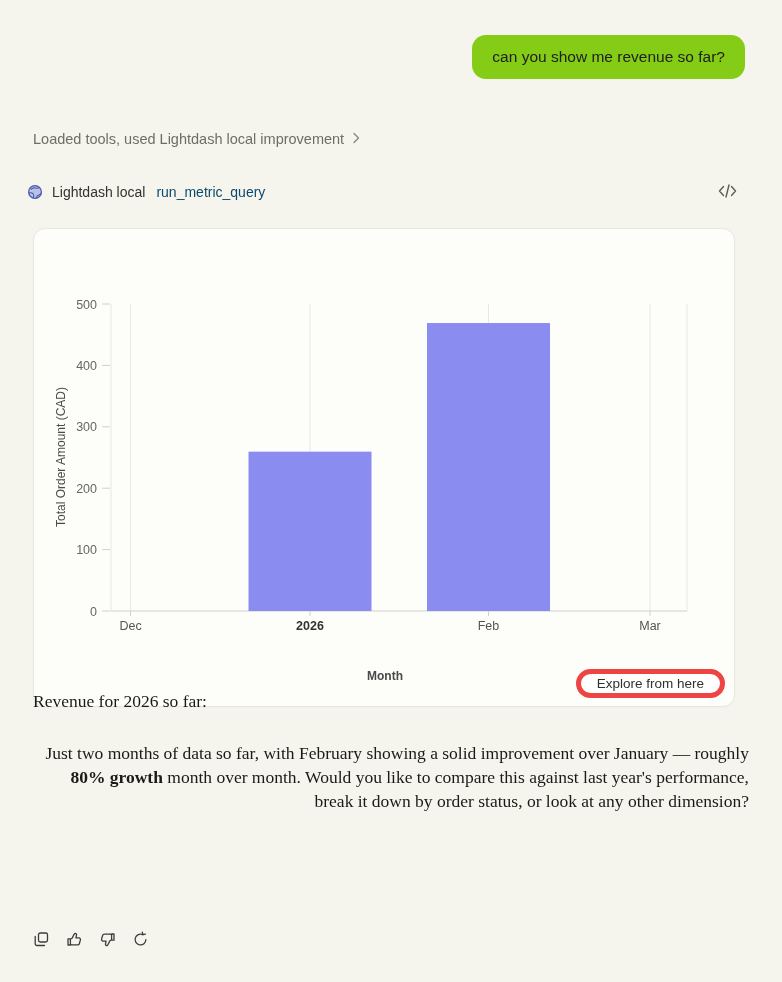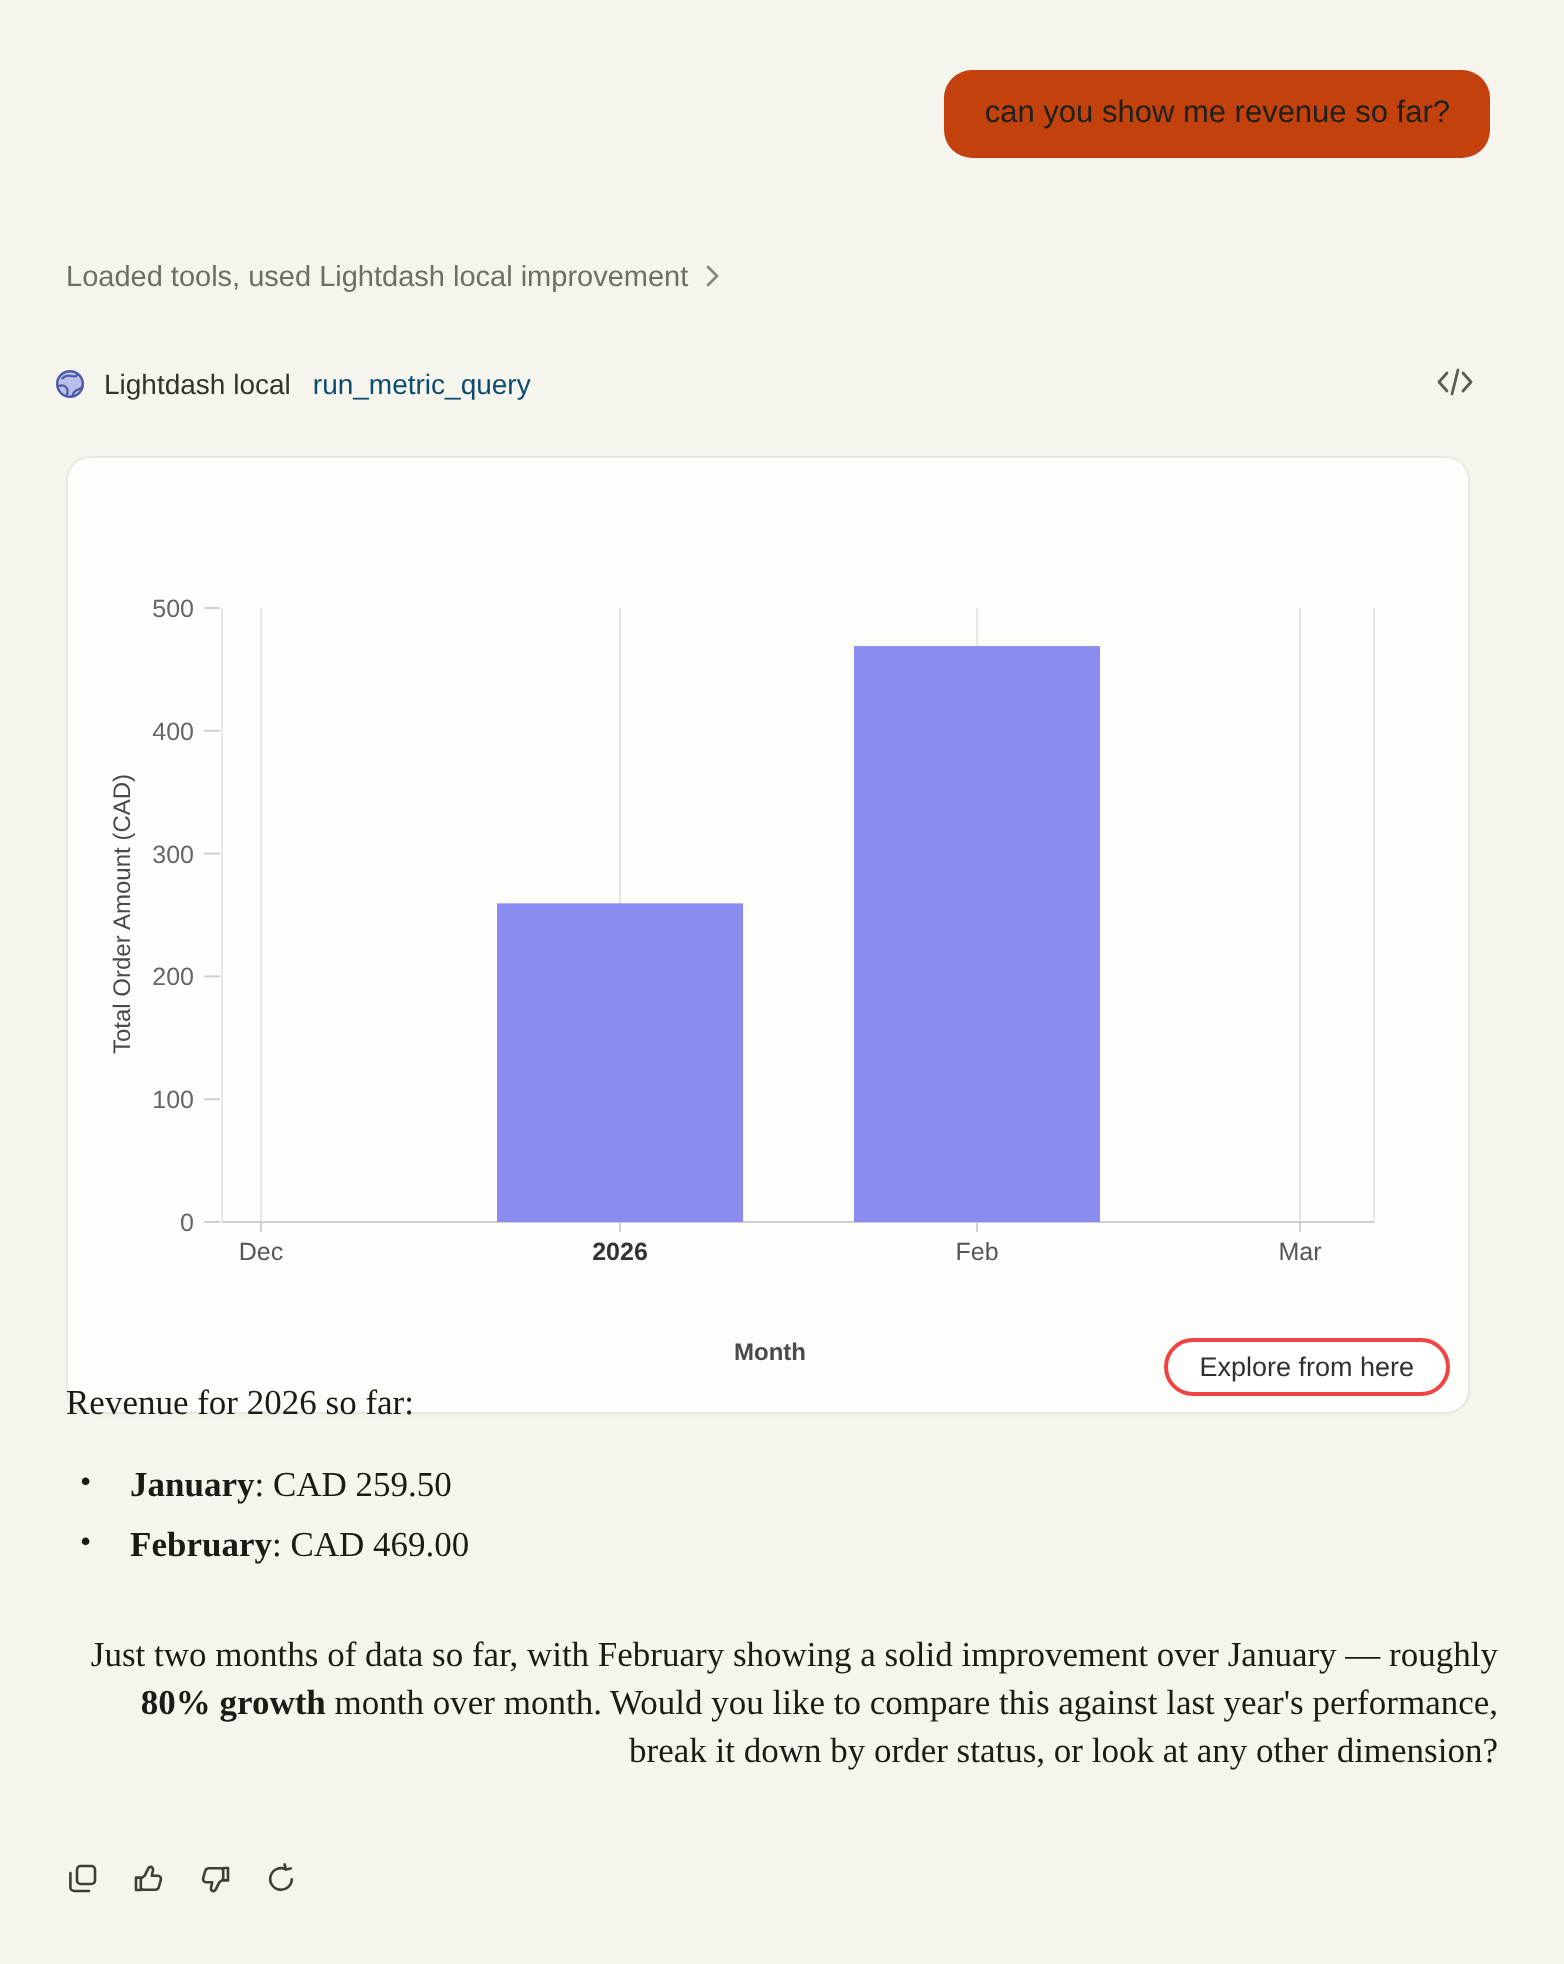--- a/index.html
+++ b/index.html
@@ -9,21 +9,21 @@
     font-family: "Liberation Sans", sans-serif;
     position: relative;
     overflow: hidden;
     color: #2a2a25;
   }
   .abs { position: absolute; }
 
   
   .user-bubble {
     top: 35px; right: 37px;
-    background: #c2410c;
+    background: #84cc16;
     border-radius: 14px;
     padding: 12px 20px;
     font-size: 15.5px;
     color: #21211c;
     line-height: 20px;
   }
 
   
   .tool-status {
     top: 131px; left: 33px;
@@ -58,21 +58,21 @@
     text-align: center;
     font-size: 16.5px; font-weight: 700; color: #404040;
   }
   svg.chart { position: absolute; top: 0; left: 0; }
   svg text { font-family: "Liberation Sans", sans-serif; }
 
   .explore-btn {
     position: absolute; right: 9px; bottom: 8px;
     height: 29px; padding: 0 16px;
     background: #ffffff;
-    border: 2px solid #ef4444;
+    border: 5px solid #ef4444;
     border-radius: 15px;
     font-size: 13.5px; color: #31312c;
     font-family: "Liberation Sans", sans-serif;
     display: flex; align-items: center;
     cursor: pointer;
   }
 
   
   .response {
     top: 689px; left: 33px; width: 716px;
@@ -180,24 +180,20 @@
         <text x="616.0208" y="401" font-size="12.5" fill="#555555" font-weight="normal" text-anchor="middle">Mar</text>
       </g>
     <text id="y-axis-name" x="31" y="228" font-size="12" fill="#4a4a4a" text-anchor="middle" transform="rotate(-90 31 228)">Total Order Amount (CAD)</text>
     <text id="x-axis-name" x="351" y="451" font-size="12" font-weight="bold" fill="#4a4a4a" text-anchor="middle">Month</text>
   </svg>
   <button class="explore-btn">Explore from here</button>
 </div>
 
 <div class="abs response">
   <div class="intro">Revenue for 2026 so far:</div>
-  <ul>
-    <li><b>January</b><span>: CAD 259.50</span></li>
-    <li><b>February</b><span>: CAD 469.00</span></li>
-  </ul>
   <div class="para"><span>Just two months of data so far, with February showing a solid improvement over January — roughly </span><b>80% growth</b><span> month over month. Would you like to compare this against last year's performance, break it down by order status, or look at any other dimension?</span></div>
 </div>
 
 <div class="abs actions">
   <span class="icon-btn">
     <svg width="17" height="17" viewBox="0 0 17 17">
       <rect x="5.5" y="2" width="9" height="9" rx="1.8" fill="none" stroke="currentColor" stroke-width="1.3"></rect>
       <path d="M11.5 14.5 H4 A1.8 1.8 0 0 1 2.2 12.7 V5.5" fill="none" stroke="currentColor" stroke-width="1.3" stroke-linecap="round"></path>
     </svg>
   </span>

